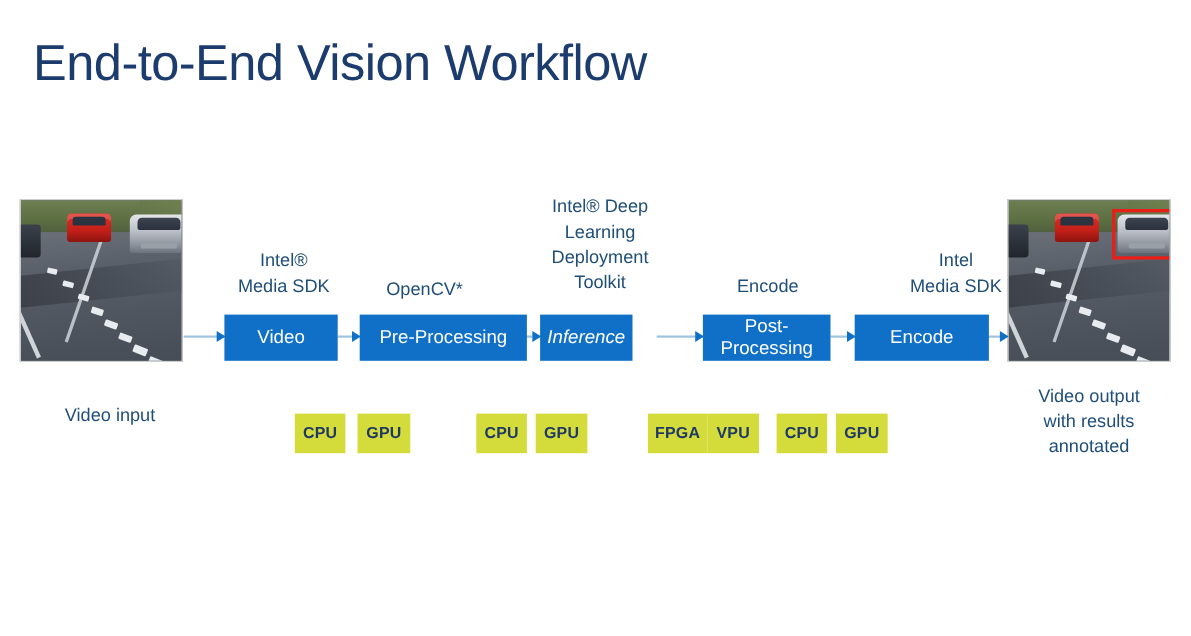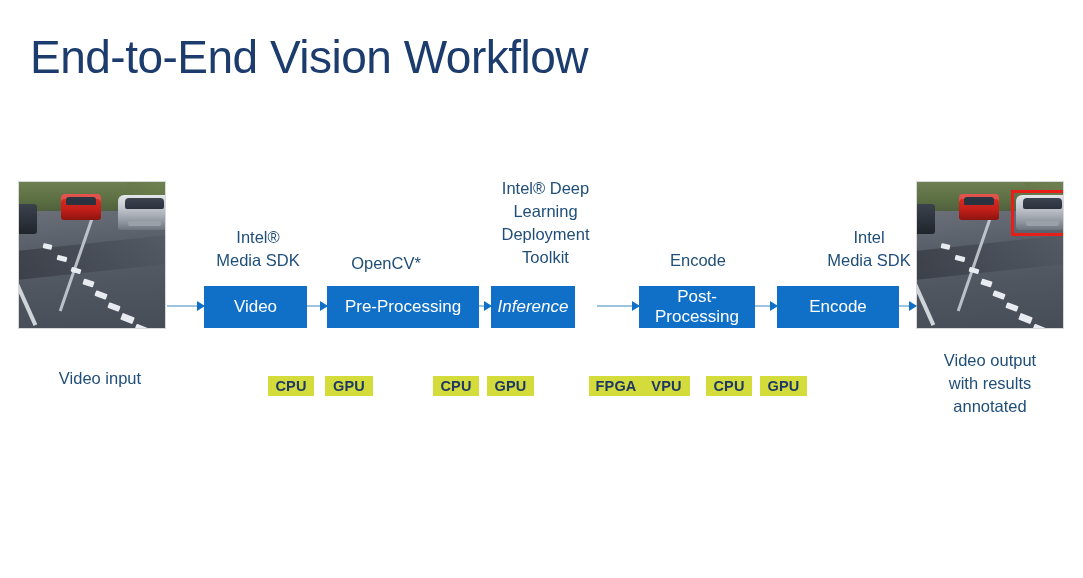--- a/index.html
+++ b/index.html
@@ -159,21 +159,21 @@
     top: -4px;
     border-top: 5px solid transparent;
     border-bottom: 5px solid transparent;
     border-left: 8px solid #1070c8;
   }
 
   
   .badge {
     position: absolute;
     top: 376px;
-    height: 20px;
+    height: 36px;
     background: #d4dc3c;
     color: #1f3864;
     font-size: 14.5px;
     font-weight: bold;
     letter-spacing: .2px;
     display: flex;
     align-items: center;
     justify-content: center;
     box-sizing: border-box;
   }

